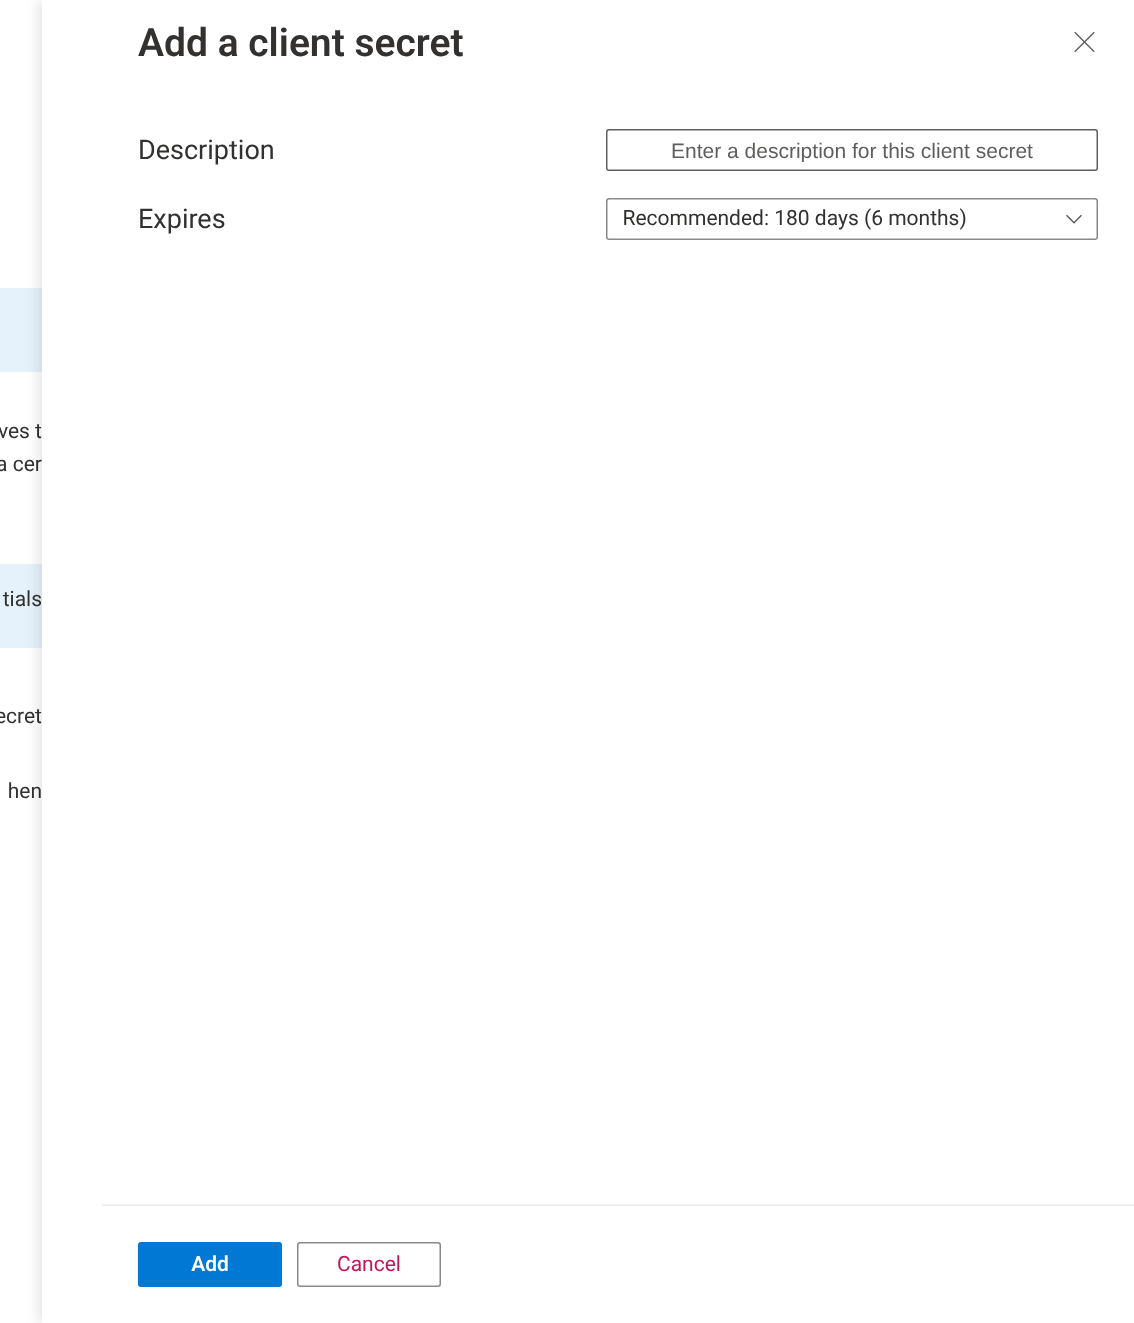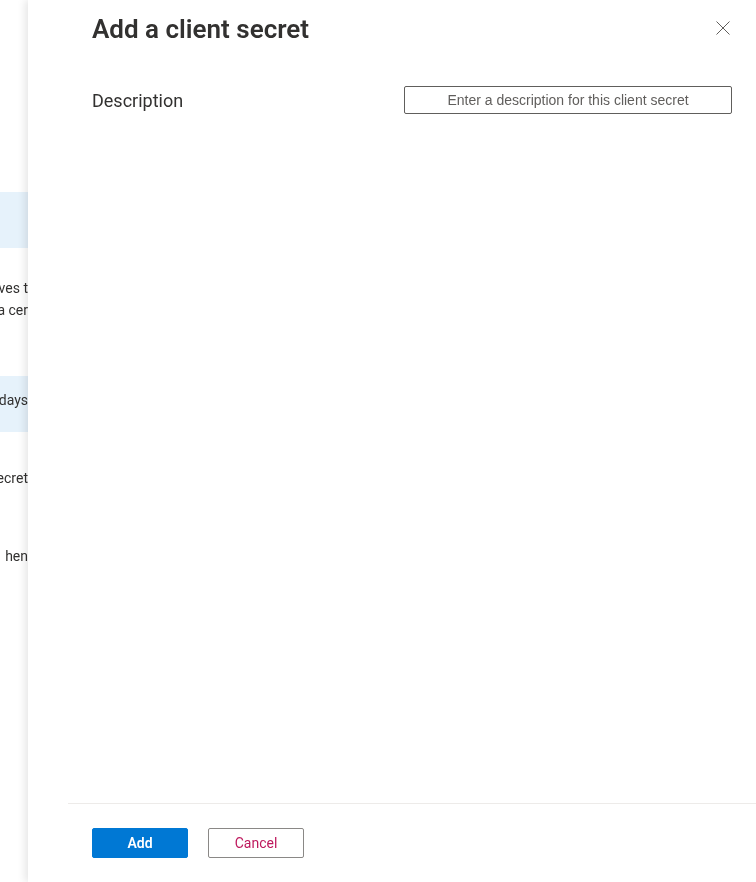--- a/index.html
+++ b/index.html
@@ -165,21 +165,21 @@
     .chevron-down svg {
       width: 12px;
       height: 8px;
       display: block;
     }
     
     .panel-footer {
       border-top: 1px solid #edebe9;
       padding: 24px;
       display: flex;
-      gap: 20px;
+      gap: 10px;
     }
     
     .btn {
       min-width: 96px;
       height: 30px;
       padding: 0 14px;
       font-size: 14px;
       font-family: inherit;
       border-radius: 2px;
       cursor: pointer;
@@ -202,23 +202,23 @@
     }
   </style>
 </head>
 <body>
 
 <div class="bg-content">
   <div class="bg-highlight-1"></div>
   <div class="bg-highlight-2"></div>
   <span class="bg-text" style="top:280px">ves t</span>
   <span class="bg-text" style="top:302px">a cer</span>
-  <span class="bg-text" style="top:392px">days</span>
+  <span class="bg-text" style="top:392px">tials</span>
   <span class="bg-text" style="top:470px">secret</span>
-  <span class="bg-text" style="top:548px">hen</span>
+  <span class="bg-text" style="top:520px">hen</span>
 </div>
 
 <div class="panel">
   <div class="panel-header">
     <h1 class="panel-title">Add a client secret</h1>
     <div class="close-btn">
       <span>
         <svg viewBox="0 0 14 14" fill="none" stroke="currentColor" stroke-width="1">
           <line x1="0.5" y1="0.5" x2="13.5" y2="13.5"></line>
           <line x1="13.5" y1="0.5" x2="0.5" y2="13.5"></line>
@@ -228,19 +228,34 @@
   </div>
 
   <div class="panel-body">
     <div class="form-row">
       <label class="form-label">Description</label>
       <div class="form-control-wrap">
         <input type="text" class="text-input" placeholder="Enter a description for this client secret" style="">
       </div>
     </div>
 
+    <div class="form-row">
+      <label class="form-label">Expires</label>
+      <div class="form-control-wrap">
+        <div class="select-wrap">
+          <div class="select-input">
+            <span>Recommended: 180 days (6 months)</span>
+          </div>
+          <span class="chevron-down">
+            <svg viewBox="0 0 12 8" fill="none" stroke="currentColor" stroke-width="1">
+              <polyline points="1,1.5 6,6.5 11,1.5"></polyline>
+            </svg>
+          </span>
+        </div>
+      </div>
+    </div>
   </div>
 
   <div class="panel-footer">
     <button class="btn btn-primary">Add</button>
     <button class="btn btn-secondary">Cancel</button>
   </div>
 </div>
 
 </body></html>

